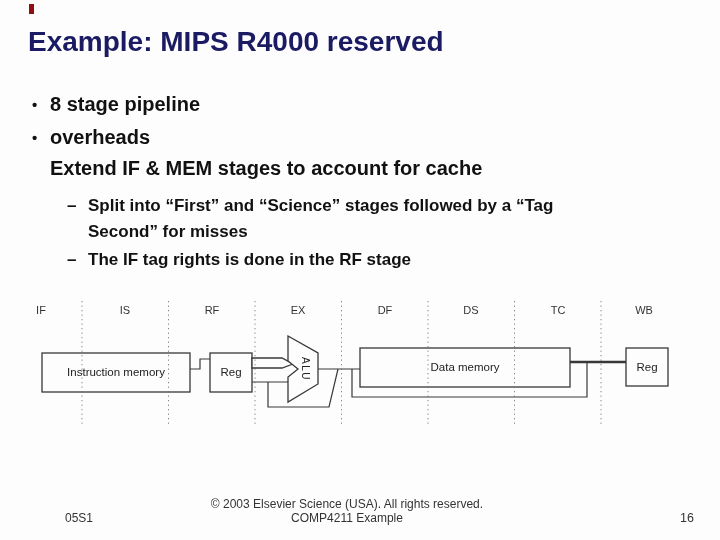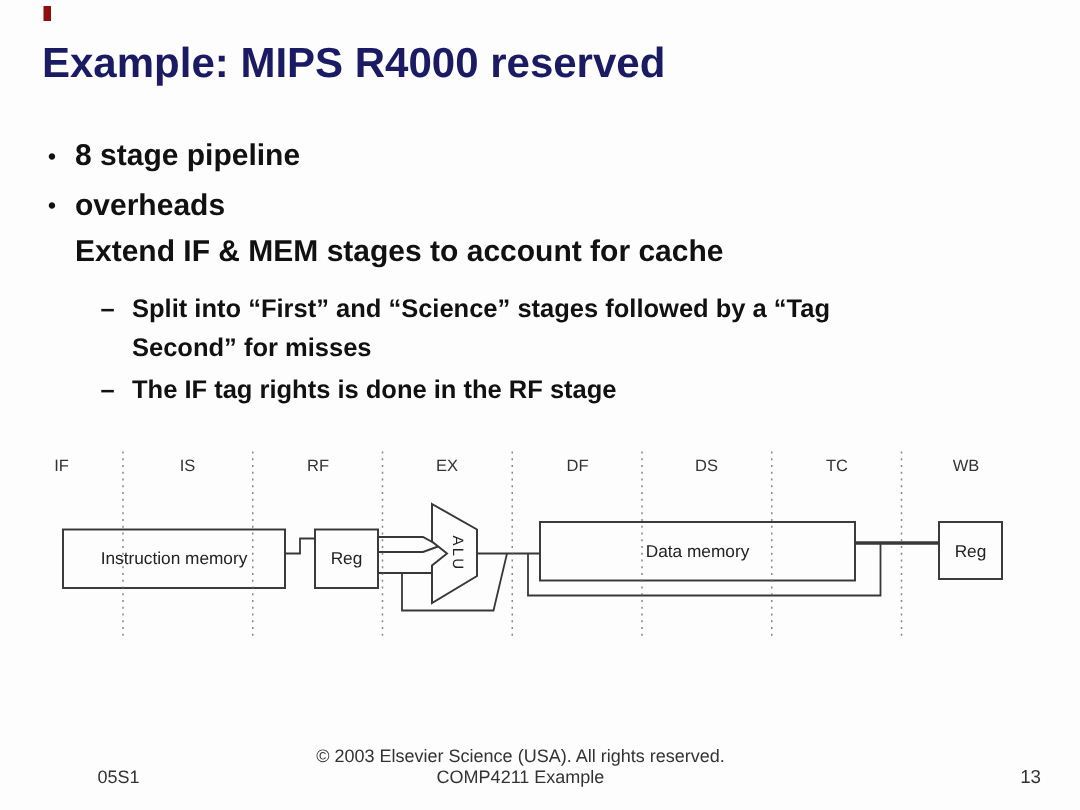--- a/index.html
+++ b/index.html
@@ -125,13 +125,13 @@
     <text class="box-label" x="465" y="371">Data memory</text>
     <text class="box-label" x="647" y="371">Reg</text>
   </g>
 </svg>
 
 <div class="footer-left">05S1</div>
 <div class="footer-center">
   <div>© 2003 Elsevier Science (USA). All rights reserved.</div>
   <div>COMP4211 Example</div>
 </div>
-<div class="footer-page">13</div>
+<div class="footer-page">16</div>
 
 </body></html>

